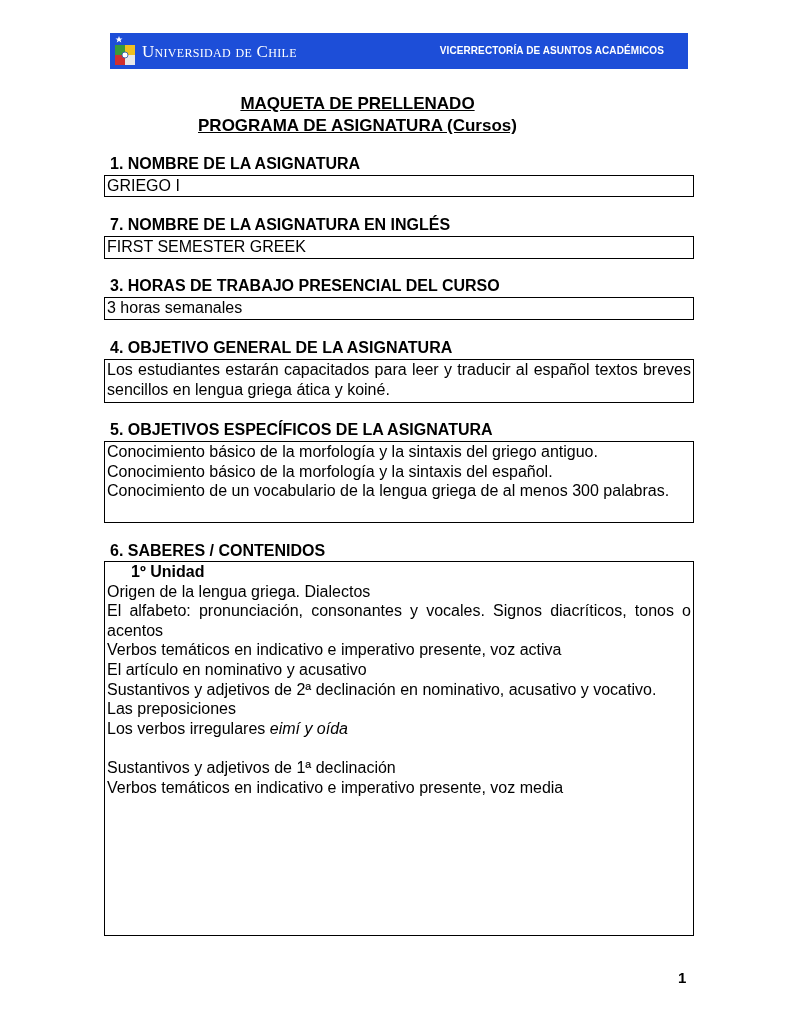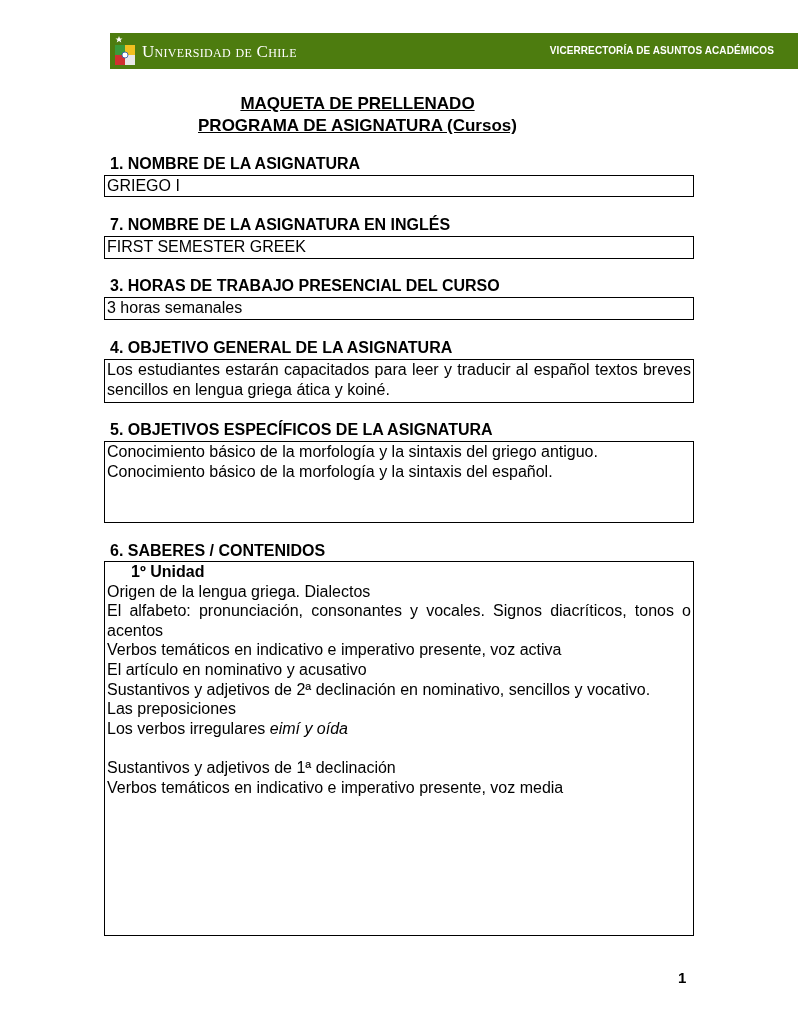--- a/index.html
+++ b/index.html
@@ -1,19 +1,19 @@
 <!DOCTYPE html>
 <html><head>
 <meta charset="utf-8">
 <style>
   html, body { margin:0; padding:0; background:#ffffff; }
   body { width:800px; height:1035px; position:relative; overflow:hidden;
          font-family:"Liberation Sans", sans-serif; color:#000; }
-  .banner { position:absolute; left:110px; top:33px; width:688px; height:36px;
-            background:#4d7c0f; }
+  .banner { position:absolute; left:110px; top:33px; width:578px; height:36px;
+            background:#1d4ed8; }
   .crest { position:absolute; left:4px; top:2px; width:22px; height:32px; }
   .uni-name { position:absolute; left:32px; top:9px; color:#fff; font-family:"Liberation Serif", serif;
               font-size:17px; font-variant:small-caps; letter-spacing:0.3px; }
   .vice { position:absolute; right:24px; top:12px; color:#fff; font-weight:bold; font-size:10px; letter-spacing:0.1px; }
   .title { position:absolute; left:0; width:715px; text-align:center; font-weight:bold;
            font-size:17px; text-decoration:underline; }
   .t1 { top:94px; }
   .t2 { top:116px; }
   .sec-h { position:absolute; left:110px; font-weight:bold; font-size:16px; }
   .box { position:absolute; left:104px; width:590px; border:1.5px solid #000; box-sizing:border-box;
@@ -59,30 +59,31 @@
 
 <div class="sec-h" style="top:339px">4. OBJETIVO GENERAL DE LA ASIGNATURA</div>
 <div class="box just" style="top:359px; height:44px">
   <span>Los estudiantes estarán capacitados para leer y traducir al español textos breves sencillos  en lengua griega ática y koiné.</span>
 </div>
 
 <div class="sec-h" style="top:421px">5. OBJETIVOS ESPECÍFICOS DE LA ASIGNATURA</div>
 <div class="box just" style="top:441px; height:82px">
   <span class="line">Conocimiento básico de la morfología y la sintaxis del griego antiguo.</span>
   <span class="line">Conocimiento básico de la morfología y la sintaxis del español.</span>
+  <span class="line">Conocimiento de un vocabulario de la lengua griega de al menos 300 palabras.</span>
 </div>
 
 <div class="sec-h" style="top:542px">6. SABERES / CONTENIDOS</div>
 <div class="box just" style="top:561px; height:375px">
   <span class="line bold">1º Unidad</span>
   <span class="line">Origen de la lengua griega. Dialectos</span>
   <span class="line">El alfabeto: pronunciación, consonantes y vocales. Signos diacríticos, tonos o acentos</span>
   <span class="line">Verbos temáticos en indicativo e imperativo presente, voz activa</span>
   <span class="line">El artículo en nominativo y acusativo</span>
-  <span class="line">Sustantivos y adjetivos de 2ª declinación en nominativo, sencillos y vocativo.</span>
+  <span class="line">Sustantivos y adjetivos de 2ª declinación en nominativo, acusativo y vocativo.</span>
   <span class="line">Las preposiciones</span>
   <span class="line"><span>Los verbos irregulares </span><i>eimí y oída</i></span>
   <span class="line" style="height:19.6px"></span>
   <span class="line">Sustantivos y adjetivos de 1ª declinación</span>
   <span class="line">Verbos temáticos en indicativo e imperativo presente, voz media</span>
 </div>
 
 <div class="pagenum">1</div>
 
 </body></html>

